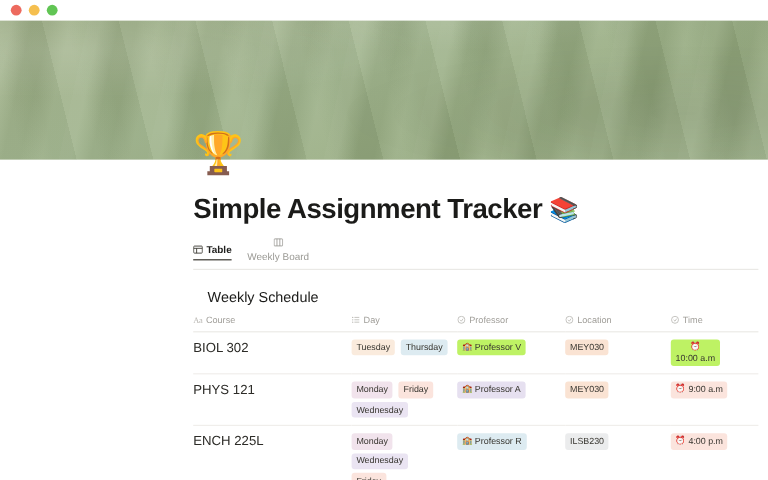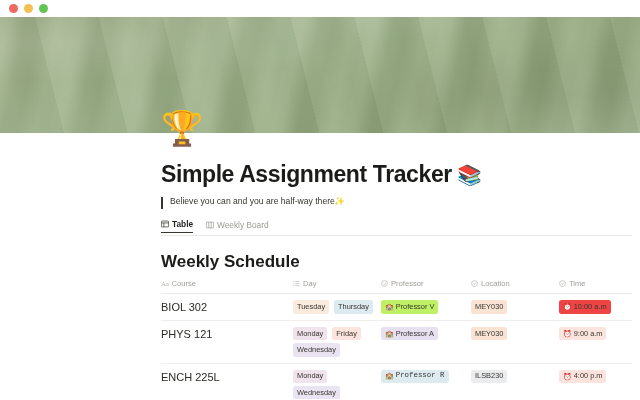--- a/index.html
+++ b/index.html
@@ -143,29 +143,30 @@
     padding-bottom: 3px;
     margin-bottom: -4px;
     cursor: pointer;
     white-space: nowrap;
   }
   .tab.active {
     color: #1f1f1d;
     font-weight: bold;
     border-bottom: 1.6px solid #37352f;
   }
-  .tab.inactive { color: #9b9a95; }
+  .tab.inactive { color: #9b9a95; flex-direction: column; }
   .tab .ticon { display: inline-flex; }
 
   
   .section-title {
     margin-top: 16px;
-    font-size: 17px;
-    font-weight: bold;
+    font-size: 12px;
+    font-weight: normal;
     color: #1b1b19;
+    margin-left: 12px;
   }
 
   
   .tbl {
     margin-top: 7px;
     width: 471px;
     border-collapse: collapse;
     table-layout: fixed;
   }
   .tbl col.c-course { width: 132px; }
@@ -237,24 +238,20 @@
 
   <div class="trophy">🏆</div>
 
   <div class="page">
 
     <div class="page-title">
       <span>Simple Assignment Tracker</span>
       <span class="emoji">📚</span>
     </div>
 
-    <div class="quote">
-      <span class="quote-bar"></span>
-      <span class="quote-text"><span>Believe you can and you are half-way there</span><span>✨</span></span>
-    </div>
 
     <div class="tabs">
       <div class="tab active">
         <span class="ticon">
           <svg width="8" height="8" viewBox="0 0 12 12">
             <rect x="0.6" y="1.6" width="10.8" height="8.8" rx="1" fill="none" stroke="#37352f" stroke-width="1.1"></rect>
             <line x1="0.6" y1="4.4" x2="11.4" y2="4.4" stroke="#37352f" stroke-width="1.1"></line>
             <line x1="4.3" y1="4.4" x2="4.3" y2="10.4" stroke="#37352f" stroke-width="1.1"></line>
           </svg>
         </span>
@@ -359,21 +356,21 @@
             </td>
             <td>
               <div class="tagwrap">
                 <span class="tag" style="background: rgb(250, 227, 211);">
                   <span>MEY030</span>
                 </span>
               </div>
             </td>
             <td>
               <div class="tagwrap">
-                <span class="tag" style="background: #ef4444;">
+                <span class="tag" style="background: #bef264; flex-direction: column;">
                   <span class="tg-emoji">⏰</span>
                   <span>10:00 a.m</span>
                 </span>
               </div>
             </td>
           </tr>
           <tr>
             <td class="course-cell">PHYS 121</td>
             <td>
               <div class="tagwrap">
@@ -410,21 +407,21 @@
             <td class="course-cell">ENCH 225L</td>
             <td>
               <div class="tagwrap">
                 <span class="tag" style="background: rgb(241, 227, 236);">Monday</span>
                 <span class="tag" style="background: rgb(234, 228, 242);">Wednesday</span>
                 <span class="tag" style="background: rgb(251, 228, 221);">Friday</span>
               </div>
             </td>
             <td>
               <div class="tagwrap">
-                <span class="tag" style="background: rgb(221, 235, 241); font-family: Liberation Mono, monospace;">
+                <span class="tag" style="background: rgb(221, 235, 241);">
                   <span class="tg-emoji">🏫</span>
                   <span>Professor R</span>
                 </span>
               </div>
             </td>
             <td>
               <div class="tagwrap">
                 <span class="tag" style="background: rgb(235, 236, 237);">
                   <span>ILSB230</span>
                 </span>

